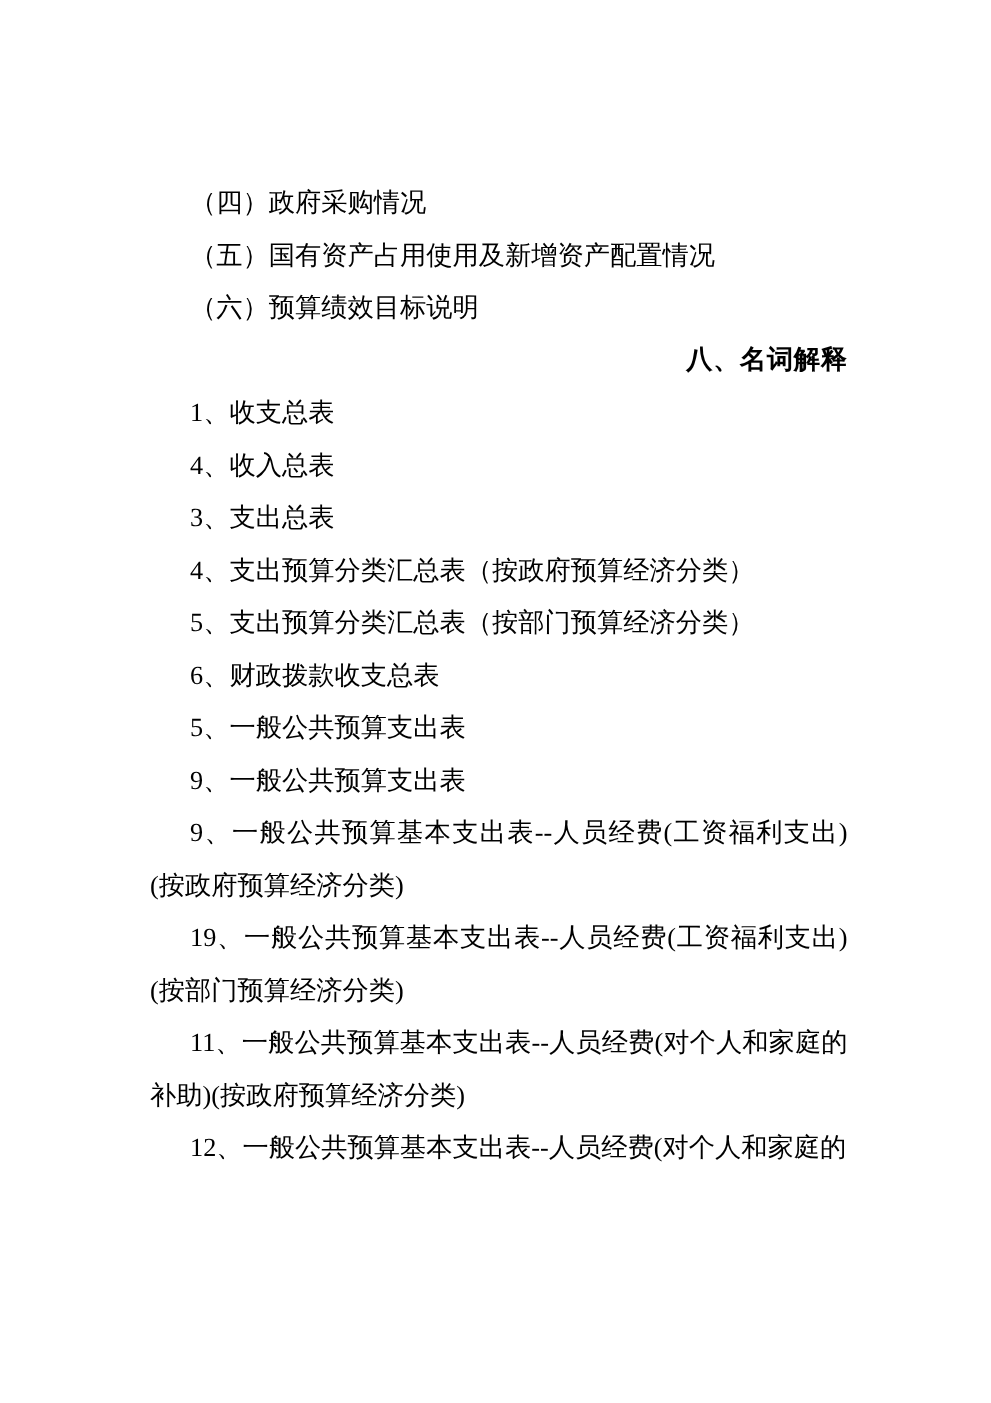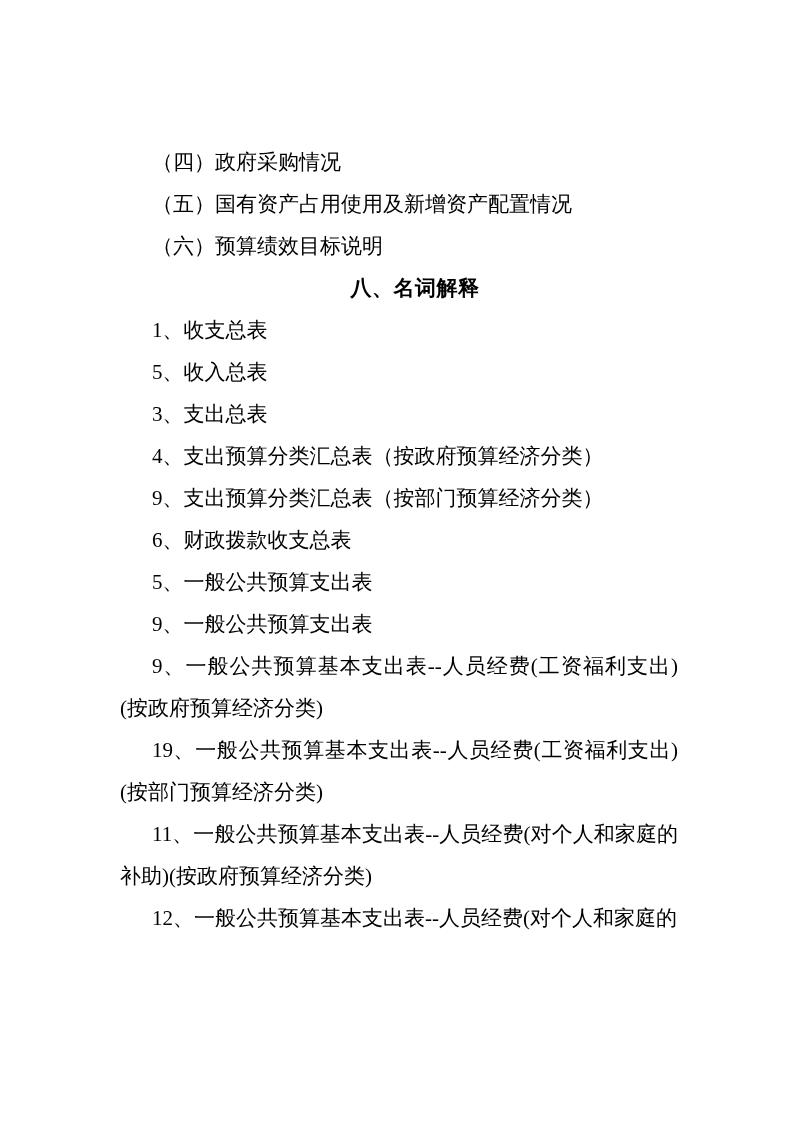--- a/index.html
+++ b/index.html
@@ -25,37 +25,37 @@
   }
   .page p {
     margin: 0;
     padding: 0;
     text-indent: 32px;
     text-align: justify;
   }
   .page p.heading {
     font-family: "Liberation Sans", "DejaVu Sans", sans-serif;
     font-weight: bold;
-    text-align: center;
+    text-align: right;
     letter-spacing: 0.5px;
   }
 </style>
 </head>
 <body>
 
 <div class="page">
   <p>（四）政府采购情况</p>
   <p>（五）国有资产占用使用及新增资产配置情况</p>
   <p>（六）预算绩效目标说明</p>
   <p class="heading">八、名词解释</p>
   <p>1、收支总表</p>
-  <p>5、收入总表</p>
+  <p>4、收入总表</p>
   <p>3、支出总表</p>
   <p>4、支出预算分类汇总表（按政府预算经济分类）</p>
-  <p>9、支出预算分类汇总表（按部门预算经济分类）</p>
+  <p>5、支出预算分类汇总表（按部门预算经济分类）</p>
   <p>6、财政拨款收支总表</p>
   <p>5、一般公共预算支出表</p>
   <p>9、一般公共预算支出表</p>
   <p>9、一般公共预算基本支出表--人员经费(工资福利支出)(按政府预算经济分类)</p>
   <p>19、一般公共预算基本支出表--人员经费(工资福利支出)(按部门预算经济分类)</p>
   <p>11、一般公共预算基本支出表--人员经费(对个人和家庭的补助)(按政府预算经济分类)</p>
   <p>12、一般公共预算基本支出表--人员经费(对个人和家庭的</p>
 </div>
 
 </body></html>

